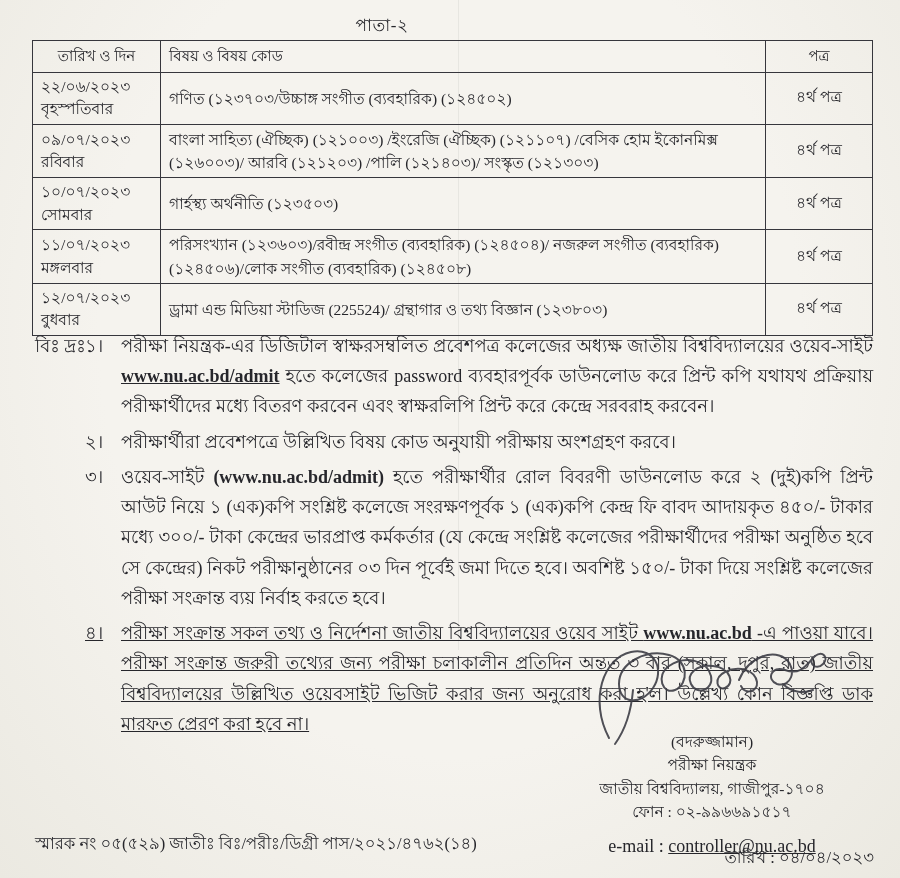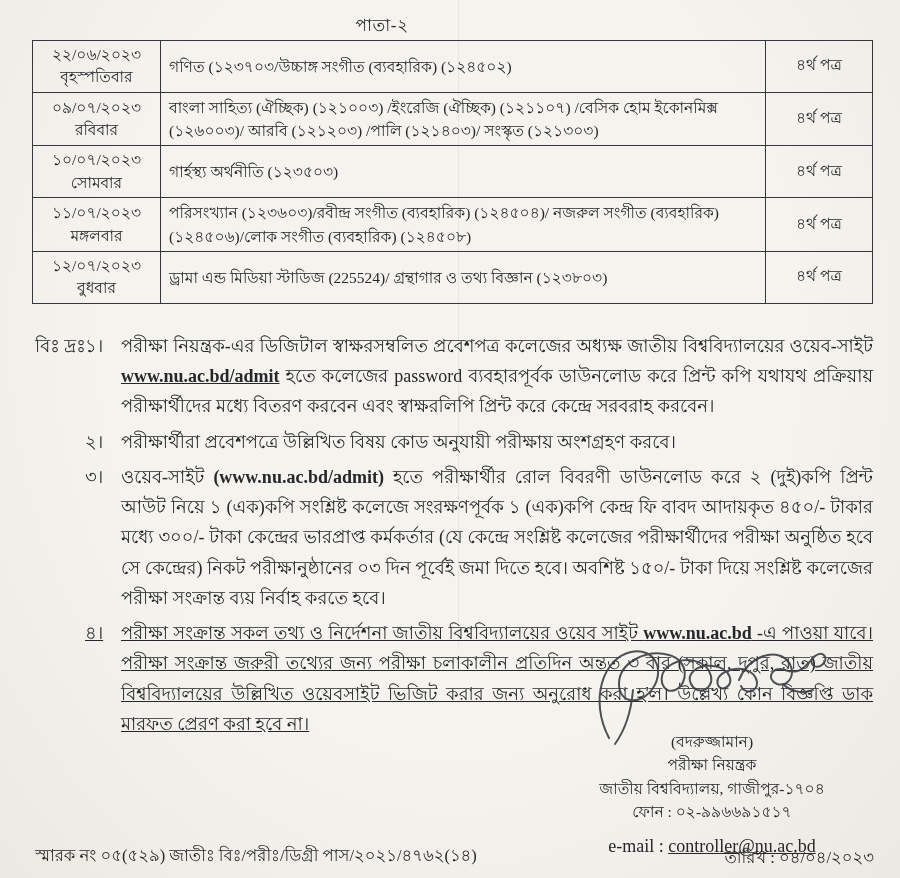--- a/index.html
+++ b/index.html
@@ -27,21 +27,21 @@
     border-collapse:collapse; table-layout:fixed;
     font-size:15.5px;
   }
   table.sched th, table.sched td {
     border:1.8px solid #36363c; padding:3px 8px; vertical-align:middle;
   }
   col.c-date { width:128px; } col.c-subj { width:605px; } col.c-paper { width:107px; }
   th.h-date, th.h-paper { text-align:center; font-weight:normal; }
   th.h-subj { text-align:left; font-weight:normal; }
   tr.hdr th { height:22px; font-size:15px; }
-  td.date { text-align:center; line-height:1.45; }
+  td.date { line-height:1.45; }
   td.paper { text-align:center; }
   td.subj { line-height:1.5; }
   tr.r1 { height:50px; } tr.r2 { height:52px;margin-left:19px; } tr.r3 { height:50px; }
   tr.r4 { height:46px; } tr.r5 { height:45px; }
   
   .watermark {
     position:absolute; left:628px; top:126px; width:164px; height:164px;
     opacity:.5; pointer-events:none; z-index:5;
   }
   
@@ -58,39 +58,44 @@
   
   .sig {
     position:absolute; left:540px; top:634px; width:344px;
     text-align:center; font-size:15.5px; line-height:1.5;
   }
   .sig svg.scrawl { display:block; margin:0 auto -16px auto; }
   .sig .line { display:block; }
   .sig .email-line { font-size:18px; margin-top:10px; }
   .sig .email-addr { text-decoration:underline; }
   
-  .footer-memo { position:absolute; left:35px; bottom:8px; font-size:16.5px; }
+  .footer-memo { position:absolute; left:35px; bottom:20px; font-size:16.5px; }
   .footer-date { position:absolute; right:26px; bottom:6px; font-size:16.5px; }
 </style>
 </head>
 <body>
 
 <div class="page">
 
   <div class="fold-line"></div>
 
   <div class="page-title">পাতা-২</div>
 
   <table class="sched">
     <colgroup>
         <col class="c-date">
         <col class="c-subj">
         <col class="c-paper">
       </colgroup>
     <tbody>
+        <tr class="hdr">
+      <th class="h-date">তারিখ ও দিন</th>
+      <th class="h-subj">বিষয় ও বিষয় কোড</th>
+      <th class="h-paper">পত্র</th>
+    </tr>
     <tr class="r1">
       <td class="date">
         <span>২২/০৬/২০২৩</span><br>
         <span>বৃহস্পতিবার</span>
       </td>
       <td class="subj">গণিত (১২৩৭০৩/উচ্চাঙ্গ সংগীত (ব্যবহারিক) (১২৪৫০২)</td>
       <td class="paper">৪র্থ পত্র</td>
     </tr>
     <tr class="r2">
       <td class="date">

